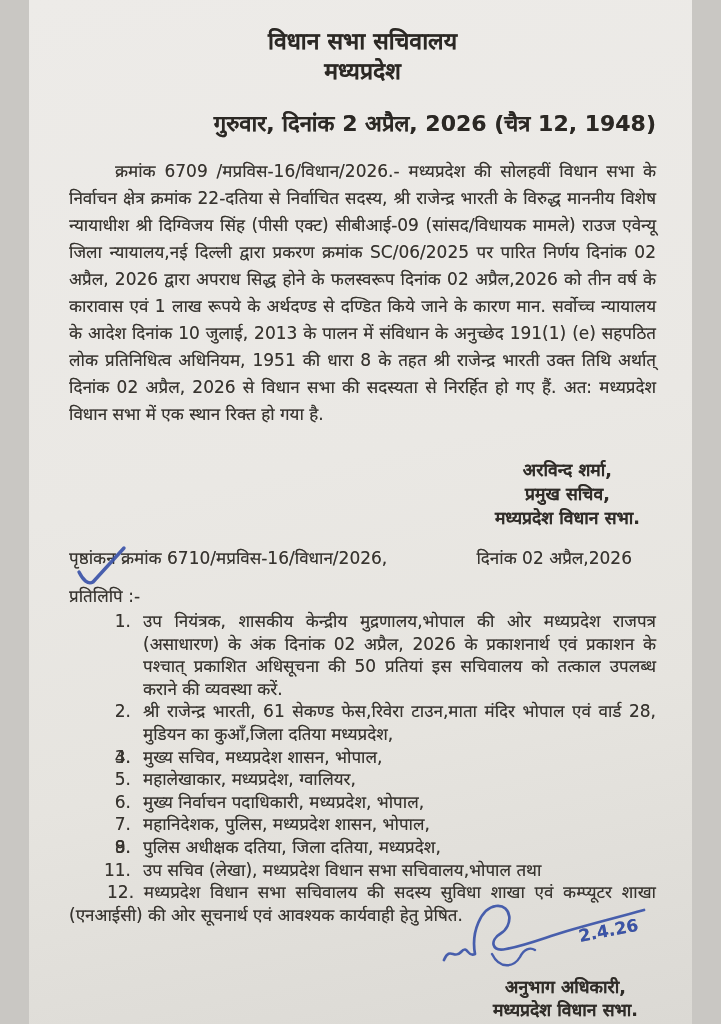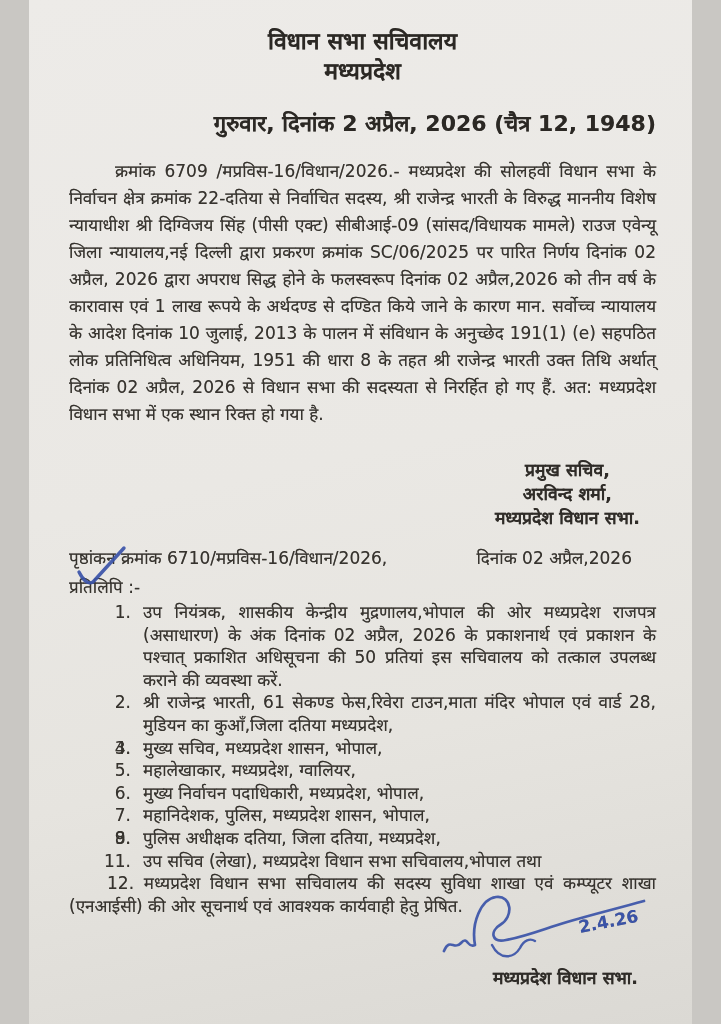--- a/index.html
+++ b/index.html
@@ -27,21 +27,21 @@
     width:max-content;
     text-align:center;
     font-size:17.5px; font-weight:600; line-height:24px;
     color:#2f2c28;
   }
   .endorse-row {
     display:flex; justify-content:space-between;
     margin-top:16px; padding-right:24px;
     font-size:17px; line-height:24px;
   }
-  .copies-label { font-size:17px; line-height:24px; margin-top:5px; }
+  .copies-label { font-size:17px; line-height:24px; margin-top:14px; }
   .copies { margin-top:2px; font-size:17px; line-height:22.6px; }
   .copies p { margin:0; }
   .copy-item { position:relative; padding-left:74px; text-align:justify; }
   .copy-item .num { position:absolute; left:0; top:0; width:62px; text-align:right; }
   .copy-item-flush { text-indent:38px; text-align:justify; }
   .footer-sign {
     position:relative;
     margin:50px 18px 0 auto;
     width:max-content;
     text-align:center;
@@ -57,22 +57,22 @@
 
 <div class="paper">
 
   <div class="org-line">विधान सभा सचिवालय</div>
   <div class="org-line">मध्यप्रदेश</div>
   <div class="date-line">गुरुवार, दिनांक 2 अप्रैल, 2026 (चैत्र 12, 1948)</div>
 
   <p class="body-para">क्रमांक 6709 /मप्रविस-16/विधान/2026.- मध्यप्रदेश की सोलहवीं विधान सभा के निर्वाचन क्षेत्र क्रमांक 22-दतिया से निर्वाचित सदस्य, श्री राजेन्द्र भारती के विरुद्ध माननीय विशेष न्यायाधीश श्री दिग्विजय सिंह (पीसी एक्ट) सीबीआई-09 (सांसद/विधायक मामले) राउज एवेन्यू जिला न्यायालय,नई दिल्ली द्वारा प्रकरण क्रमांक SC/06/2025 पर पारित निर्णय दिनांक 02 अप्रैल, 2026 द्वारा अपराध सिद्ध होने के फलस्वरूप दिनांक 02 अप्रैल,2026 को तीन वर्ष के कारावास एवं 1 लाख रूपये के अर्थदण्ड से दण्डित किये जाने के कारण मान. सर्वोच्च न्यायालय के आदेश दिनांक 10 जुलाई, 2013 के पालन में संविधान के अनुच्छेद 191(1) (e) सहपठित लोक प्रतिनिधित्व अधिनियम, 1951 की धारा 8 के तहत श्री राजेन्द्र भारती उक्त तिथि अर्थात् दिनांक 02 अप्रैल, 2026 से विधान सभा की सदस्यता से निरर्हित हो गए हैं. अत: मध्यप्रदेश विधान सभा में एक स्थान रिक्त हो गया है.</p>
 
   <div class="signatory">
+    <div>अरविन्द शर्मा,</div>
     <div>प्रमुख सचिव,</div>
-    <div>अरविन्द शर्मा,</div>
     <div>मध्यप्रदेश विधान सभा.</div>
   </div>
 
   <div class="endorse-row">
     <span>पृष्ठांकन क्रमांक  6710/मप्रविस-16/विधान/2026,</span>
     <span>दिनांक  02 अप्रैल,2026</span>
   </div>
   <div class="copies-label">प्रतिलिपि :-</div>
 
   <div class="copies">
@@ -88,20 +88,21 @@
     <p class="copy-item"><span class="num">11.</span><span>उप सचिव (लेखा), मध्यप्रदेश विधान सभा सचिवालय,भोपाल तथा</span></p>
     <p class="copy-item-flush"><span>12.</span> <span>मध्यप्रदेश विधान सभा सचिवालय की सदस्य सुविधा शाखा एवं कम्प्यूटर शाखा (एनआईसी) की ओर सूचनार्थ एवं आवश्यक कार्यवाही हेतु प्रेषित.</span></p>
   </div>
 
   <div class="footer-sign">
     <svg class="sig-svg" width="230" height="92" viewBox="0 0 230 92">
       <path class="ink" stroke-width="2.7" d="M12,66 C18,52 22,66 29,58 C36,50 35,64 43,60 C39,38 49,14 64,12 C80,10 82,32 68,40 C58,46 59,58 74,55 C90,52 104,47 119,42 C146,33 176,26 212,16"></path>
       <path class="ink" stroke-width="2.4" d="M60,60 C68,76 82,73 88,63 C92,55 98,53 103,56"></path>
       <text x="148" y="48" transform="rotate(-11 148 48)" font-size="17" fill="#3a53a8" font-family="DejaVu Sans, sans-serif">2.4.26</text>
     </svg>
+    <div>अनुभाग अधिकारी,</div>
     <div>मध्यप्रदेश विधान सभा.</div>
   </div>
 
   <svg class="check-svg" width="58" height="52" viewBox="0 0 58 52">
     <path class="ink" stroke-width="3.4" d="M6,29 C10,37 15,42 20,39 L51,5"></path>
   </svg>
 
 </div>
 
 </body></html>

